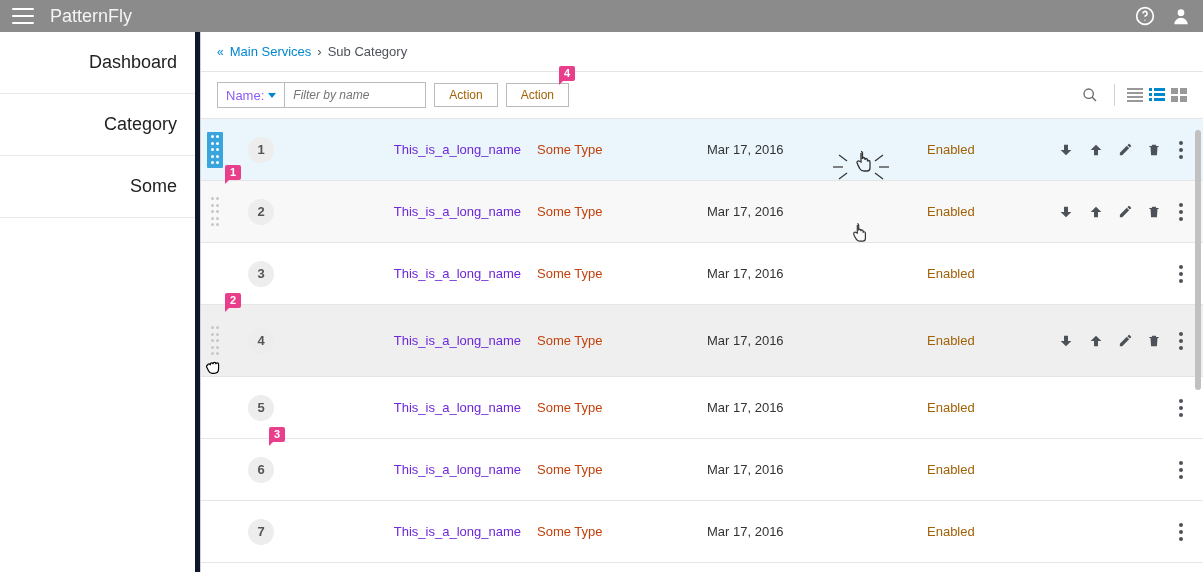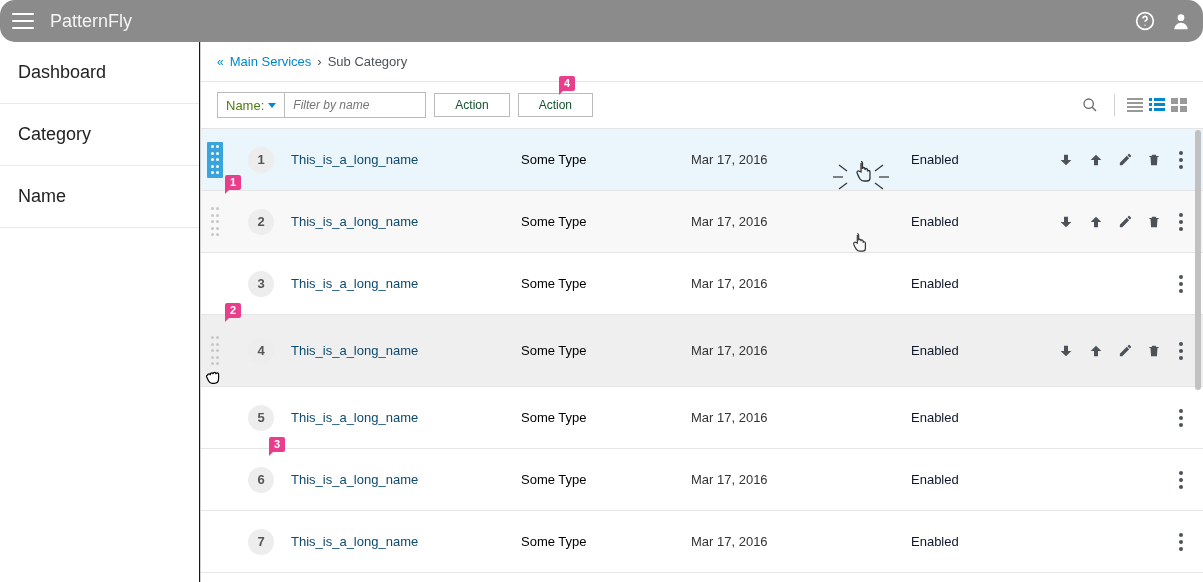--- a/index.html
+++ b/index.html
@@ -1,68 +1,68 @@
 <!DOCTYPE html>
 <html><head>
   <meta charset="utf-8">
   <style>
     * { box-sizing: border-box; margin: 0; padding: 0; }
     body { font-family: "Helvetica Neue", Arial, sans-serif; font-size: 13px; background: #fff; width: 1203px; height: 582px; overflow: hidden; position: relative; }
 
     
-    .topbar { background: #8b8b8b; height: 42px; display: flex; align-items: center; padding: 0 12px; color: #fff; border-radius: 15px; }
+    .topbar { background: #8b8b8b; height: 32px; display: flex; align-items: center; padding: 0 12px; color: #fff; }
     .hamburger { width: 22px; height: 16px; display: flex; flex-direction: column; justify-content: space-between; cursor: pointer; }
     .hamburger span { display: block; height: 2px; background: #fff; border-radius: 1px; }
     .brand { margin-left: 16px; font-size: 18px; font-weight: 300; color: #f5f5f5; }
     .topbar-spacer { flex: 1; }
     .topbar-icon { margin-left: 16px; color: #fff; cursor: pointer; display: flex; align-items: center; }
 
     
     .shell { display: flex; height: calc(582px - 42px); }
-    .sidebar { width: 200px; border-right: 1px solid #0f172a; background: #fff; }
+    .sidebar { width: 200px; border-right: 5px solid #0f172a; background: #fff; text-align: right; }
     .nav-item { padding: 20px 18px; font-size: 18px; color: #222; cursor: pointer; border-bottom: 1px solid #eaeaea; }
     .main { flex: 1; display: flex; flex-direction: column; border-left: 1px solid #d1d1d1; }
 
     .breadcrumb { padding: 12px 16px; border-bottom: 1px solid #e5e5e5; font-size: 13px; display: flex; align-items: center; gap: 6px; }
     .bc-arrow { color: #0088ce; font-size: 12px; }
     .bc-link { color: #0088ce; cursor: pointer; }
     .bc-sep { color: #4d5258; }
     .bc-current { color: #4d5258; }
 
     .toolbar { padding: 10px 16px; display: flex; align-items: center; gap: 8px; border-bottom: 1px solid #e5e5e5; position: relative; }
     .name-filter { display: flex; align-items: center; border: 1px solid #bbb; height: 26px; background: #fff; }
-    .name-filter .label { padding: 0 8px; color: #4d7c0f; border-right: 1px solid #bbb; height: 100%; display: flex; align-items: center; gap: 4px; text-align: center; }
+    .name-filter .label { padding: 0 8px; color: #8b5cf6; border-right: 1px solid #bbb; height: 100%; display: flex; align-items: center; gap: 4px; text-align: center; }
     .caret-down { width: 0; height: 0; border-left: 4px solid transparent; border-right: 4px solid transparent; border-top: 5px solid #0088ce; display: inline-block; }
     .name-filter input { border: 0; padding: 0 8px; height: 100%; outline: none; font-style: italic; color: #000000; width: 140px; font-size: 12px; }
-    .btn { border: 1px solid #bbb; background: #fff; padding: 4px 20px; font-size: 12px; cursor: pointer; color: #14532d; }
+    .btn { border: 1px solid #bbb; background: #fff; padding: 4px 14px; font-size: 12px; cursor: pointer; color: #a16207; }
     .toolbar-spacer { flex: 1; }
     .tb-icon { color: #6a6a6a; cursor: pointer; padding: 4px; display: flex; align-items: center; }
     .tb-sep { width: 1px; height: 22px; background: #d1d1d1; margin: 0 4px; }
     .view-toggles { display: flex; gap: 6px; align-items: center; }
     .view-toggle { color: #999; cursor: pointer; display: flex; }
     .view-toggle.active { color: #0088ce; }
 
     .listwrap { flex: 1; overflow-y: auto; position: relative; }
     .row { display: flex; align-items: center; height: 62px; border-bottom: 1px solid #e5e5e5; padding-right: 16px; position: relative; }
     .row.selected { background: #eaf6fb; }
     .row.hover { background: #f8f8f8; }
     .row.grab { background: #efefef; }
     .drag { width: 16px; margin-left: 6px; height: 36px; display: flex; flex-direction: column; justify-content: space-evenly; align-items: center; cursor: grab; }
     .drag .d { display: flex; gap: 2px; }
     .drag .d i { width: 3px; height: 3px; background: #c7c7c7; border-radius: 50%; display: block; }
     .row.selected .drag .d i { background: #39a5dc; }
     .row.selected .drag { background: #39a5dc; border-radius: 1px; }
     .row.selected .drag .d i { background: #fff; }
     .num { width: 60px; display: flex; align-items: center; justify-content: center; margin-left: 8px; }
     .num span { display: inline-flex; width: 26px; height: 26px; border-radius: 50%; background: #ededed; color: #555; align-items: center; justify-content: center; font-weight: bold; font-size: 13px; }
-    .col-name { width: 230px; color: #0c4a6e; }
-    .col-type { width: 170px; color: #000000; }
+    .col-name { width: 230px; color: #6d28d9; text-align: right; }
+    .col-type { width: 170px; color: #c2410c; margin-left: 16px; }
     .col-date { width: 170px; color: #333; }
     .col-gap { width: 50px; }
-    .col-status { width: 110px; color: #0f172a; }
+    .col-status { width: 110px; color: #a16207; }
     .actions { flex: 1; display: flex; justify-content: flex-end; align-items: center; gap: 14px; }
     .act { color: #4d5258; cursor: pointer; display: flex; }
     .kebab { display: flex; flex-direction: column; gap: 3px; cursor: pointer; padding: 4px; }
     .kebab i { width: 4px; height: 4px; background: #4d5258; border-radius: 50%; display: block; }
 
     
     .pin { position: absolute; background: #e83e8c; color: #fff; font-size: 11px; font-weight: bold; padding: 2px 5px; border-radius: 2px 2px 2px 0; z-index: 50; line-height: 1; }
     .pin::after { content: ""; position: absolute; left: 0; bottom: -4px; border-top: 4px solid #e83e8c; border-right: 4px solid transparent; }
 
     
@@ -96,21 +96,21 @@
         <circle cx="12" cy="8" r="4"></circle>
         <path d="M4 22c0-4.4 3.6-8 8-8s8 3.6 8 8z"></path>
       </svg>
   </div>
 </div>
 
 <div class="shell">
   <div class="sidebar">
     <div class="nav-item">Dashboard</div>
     <div class="nav-item">Category</div>
-    <div class="nav-item">Name</div>
+    <div class="nav-item">Some</div>
   </div>
 
   <div class="main">
 
     <div class="breadcrumb">
       <span class="bc-arrow">«</span>
       <span class="bc-link">Main Services</span>
       <span class="bc-sep">›</span>
       <span class="bc-current">Sub Category</span>
     </div>

